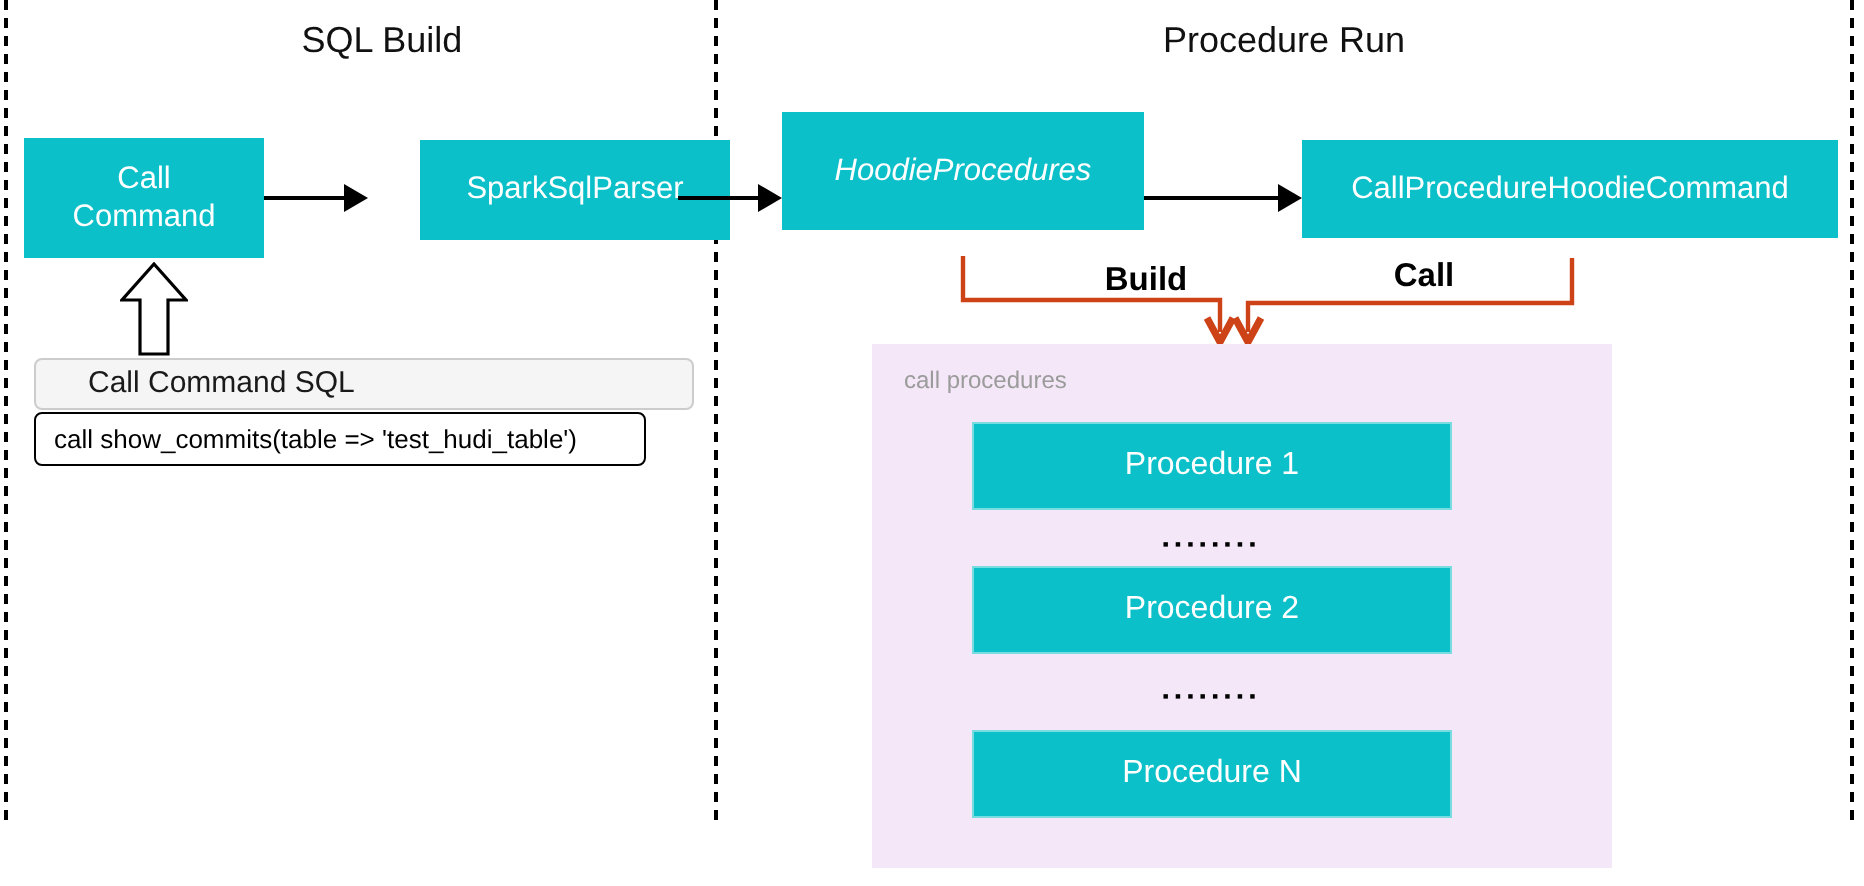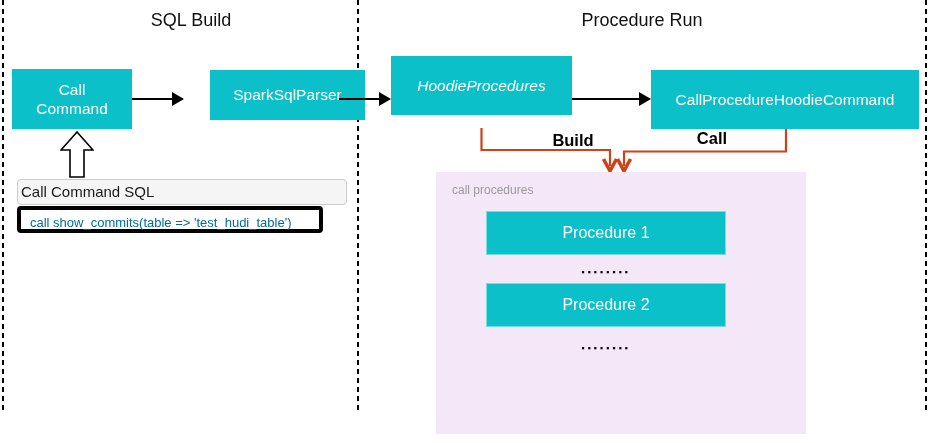--- a/index.html
+++ b/index.html
@@ -24,26 +24,26 @@
   .harrow{position:absolute;height:14px;}
   .harrow .shaft{position:absolute;left:0;top:6px;height:2px;background:#000;}
   .harrow .head{
     position:absolute;top:0;width:0;height:0;
     border-top:7px solid transparent;border-bottom:7px solid transparent;
     border-left:12px solid #000;
   }
   .sql-header{
     position:absolute;left:17px;top:179px;width:330px;height:26px;box-sizing:border-box;
     background:#f5f5f5;border:1px solid #ccc;border-radius:4px;
-    font-size:15px;line-height:24px;padding-left:3px;color:#1a1a1a;white-space:nowrap;
+    font-size:15px;line-height:24px;padding-left:26px;color:#1a1a1a;white-space:nowrap;
   }
   .sql-row{
     position:absolute;left:17px;height:27px;box-sizing:border-box;
-    background:#fff;border:4px solid #000000;border-radius:4px;
-    font-size:13px;line-height:25px;padding-left:9px;color:#0369a1;white-space:nowrap;
+    background:#fff;border:1px solid #000000;border-radius:4px;
+    font-size:13px;line-height:25px;padding-left:9px;color:#000000;white-space:nowrap;
   }
   .sql-row.r1{top:206px;width:306px;}
   .sql-row.r2{top:237px;width:328px;}
   .conn-label{
     position:absolute;transform:translateX(-50%);font-size:16.5px;color:#000;white-space:nowrap;font-weight:bold;
   }
   .group-box{
     position:absolute;left:436px;top:172px;width:370px;height:262px;background:#f4e7f7;
   }
   .group-label{
@@ -69,21 +69,21 @@
 
   <div class="section-title" style="left:191px;">SQL Build</div>
   <div class="section-title" style="left:642px;">Procedure Run</div>
 
   <div class="node" style="left:12px;top:69px;width:120px;height:60px;">
     <span>Call</span>
     <span>Command</span>
   </div>
   <div class="node" style="left:184px;top:70px;width:155px;height:50px;margin-left:26px;">SparkSqlParser</div>
   <div class="node" style="left:391px;top:56px;width:181px;height:59px;font-style:italic;">HoodieProcedures</div>
-  <div class="node" style="left:651px;top:70px;width:268px;height:59px;">CallProcedureHoodieCommand</div>
+  <div class="node" style="left:651px;top:70px;width:268px;height:49px;">CallProcedureHoodieCommand</div>
 
   <div class="harrow" style="left:132px;top:92px;width:52px;">
     <div class="shaft" style="width:42px;"></div>
     <div class="head" style="left:40px;"></div>
   </div>
   <div class="harrow" style="left:339px;top:92px;width:52px;">
     <div class="shaft" style="width:42px;"></div>
     <div class="head" style="left:40px;"></div>
   </div>
   <div class="harrow" style="left:572px;top:92px;width:79px;">
@@ -107,14 +107,15 @@
   <div class="conn-label" style="left:573px;top:131px;">Build</div>
   <div class="conn-label" style="left:712px;top:129px;">Call</div>
 
   <div class="group-box"></div>
   <div class="group-label">call procedures</div>
 
   <div class="node light-border proc" style="top:211px;">Procedure 1</div>
   <div class="dots" style="top:267px;">▪▪▪▪▪▪▪▪</div>
   <div class="node light-border proc" style="top:283px;">Procedure 2</div>
   <div class="dots" style="top:343px;">▪▪▪▪▪▪▪▪</div>
+  <div class="node light-border proc" style="top:365px;">Procedure N</div>
 
 </div>
 
 </body></html>

